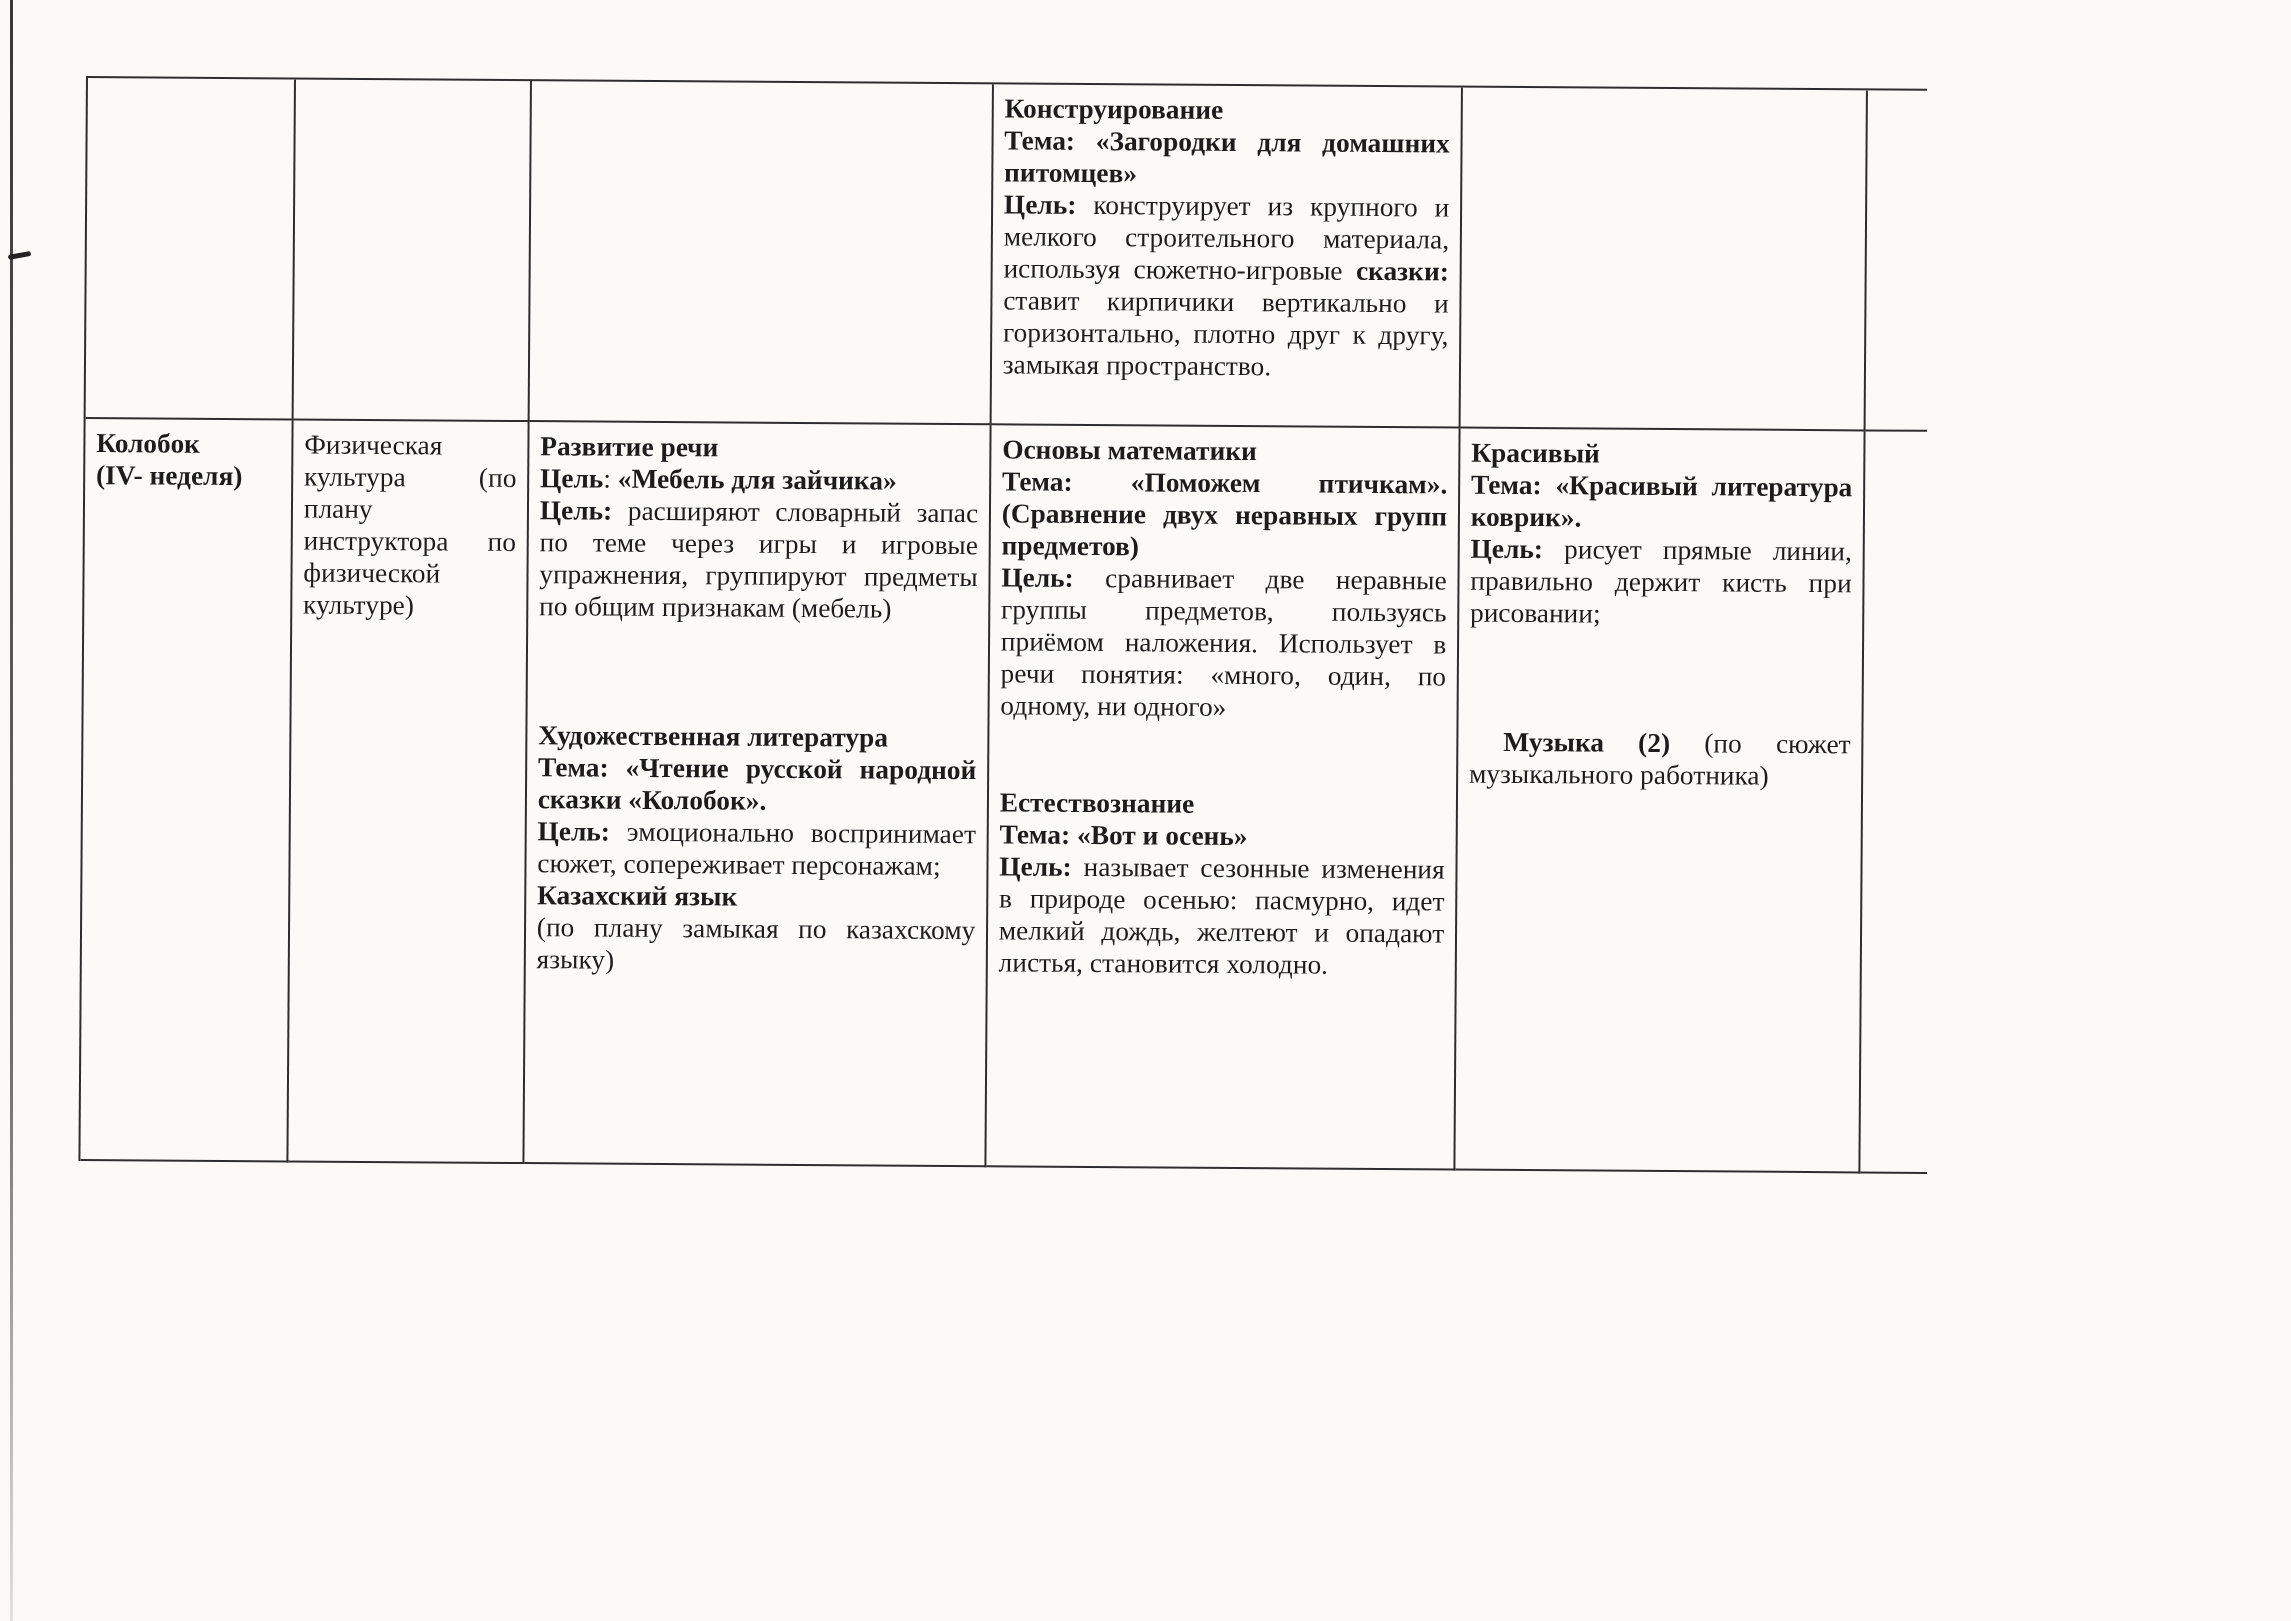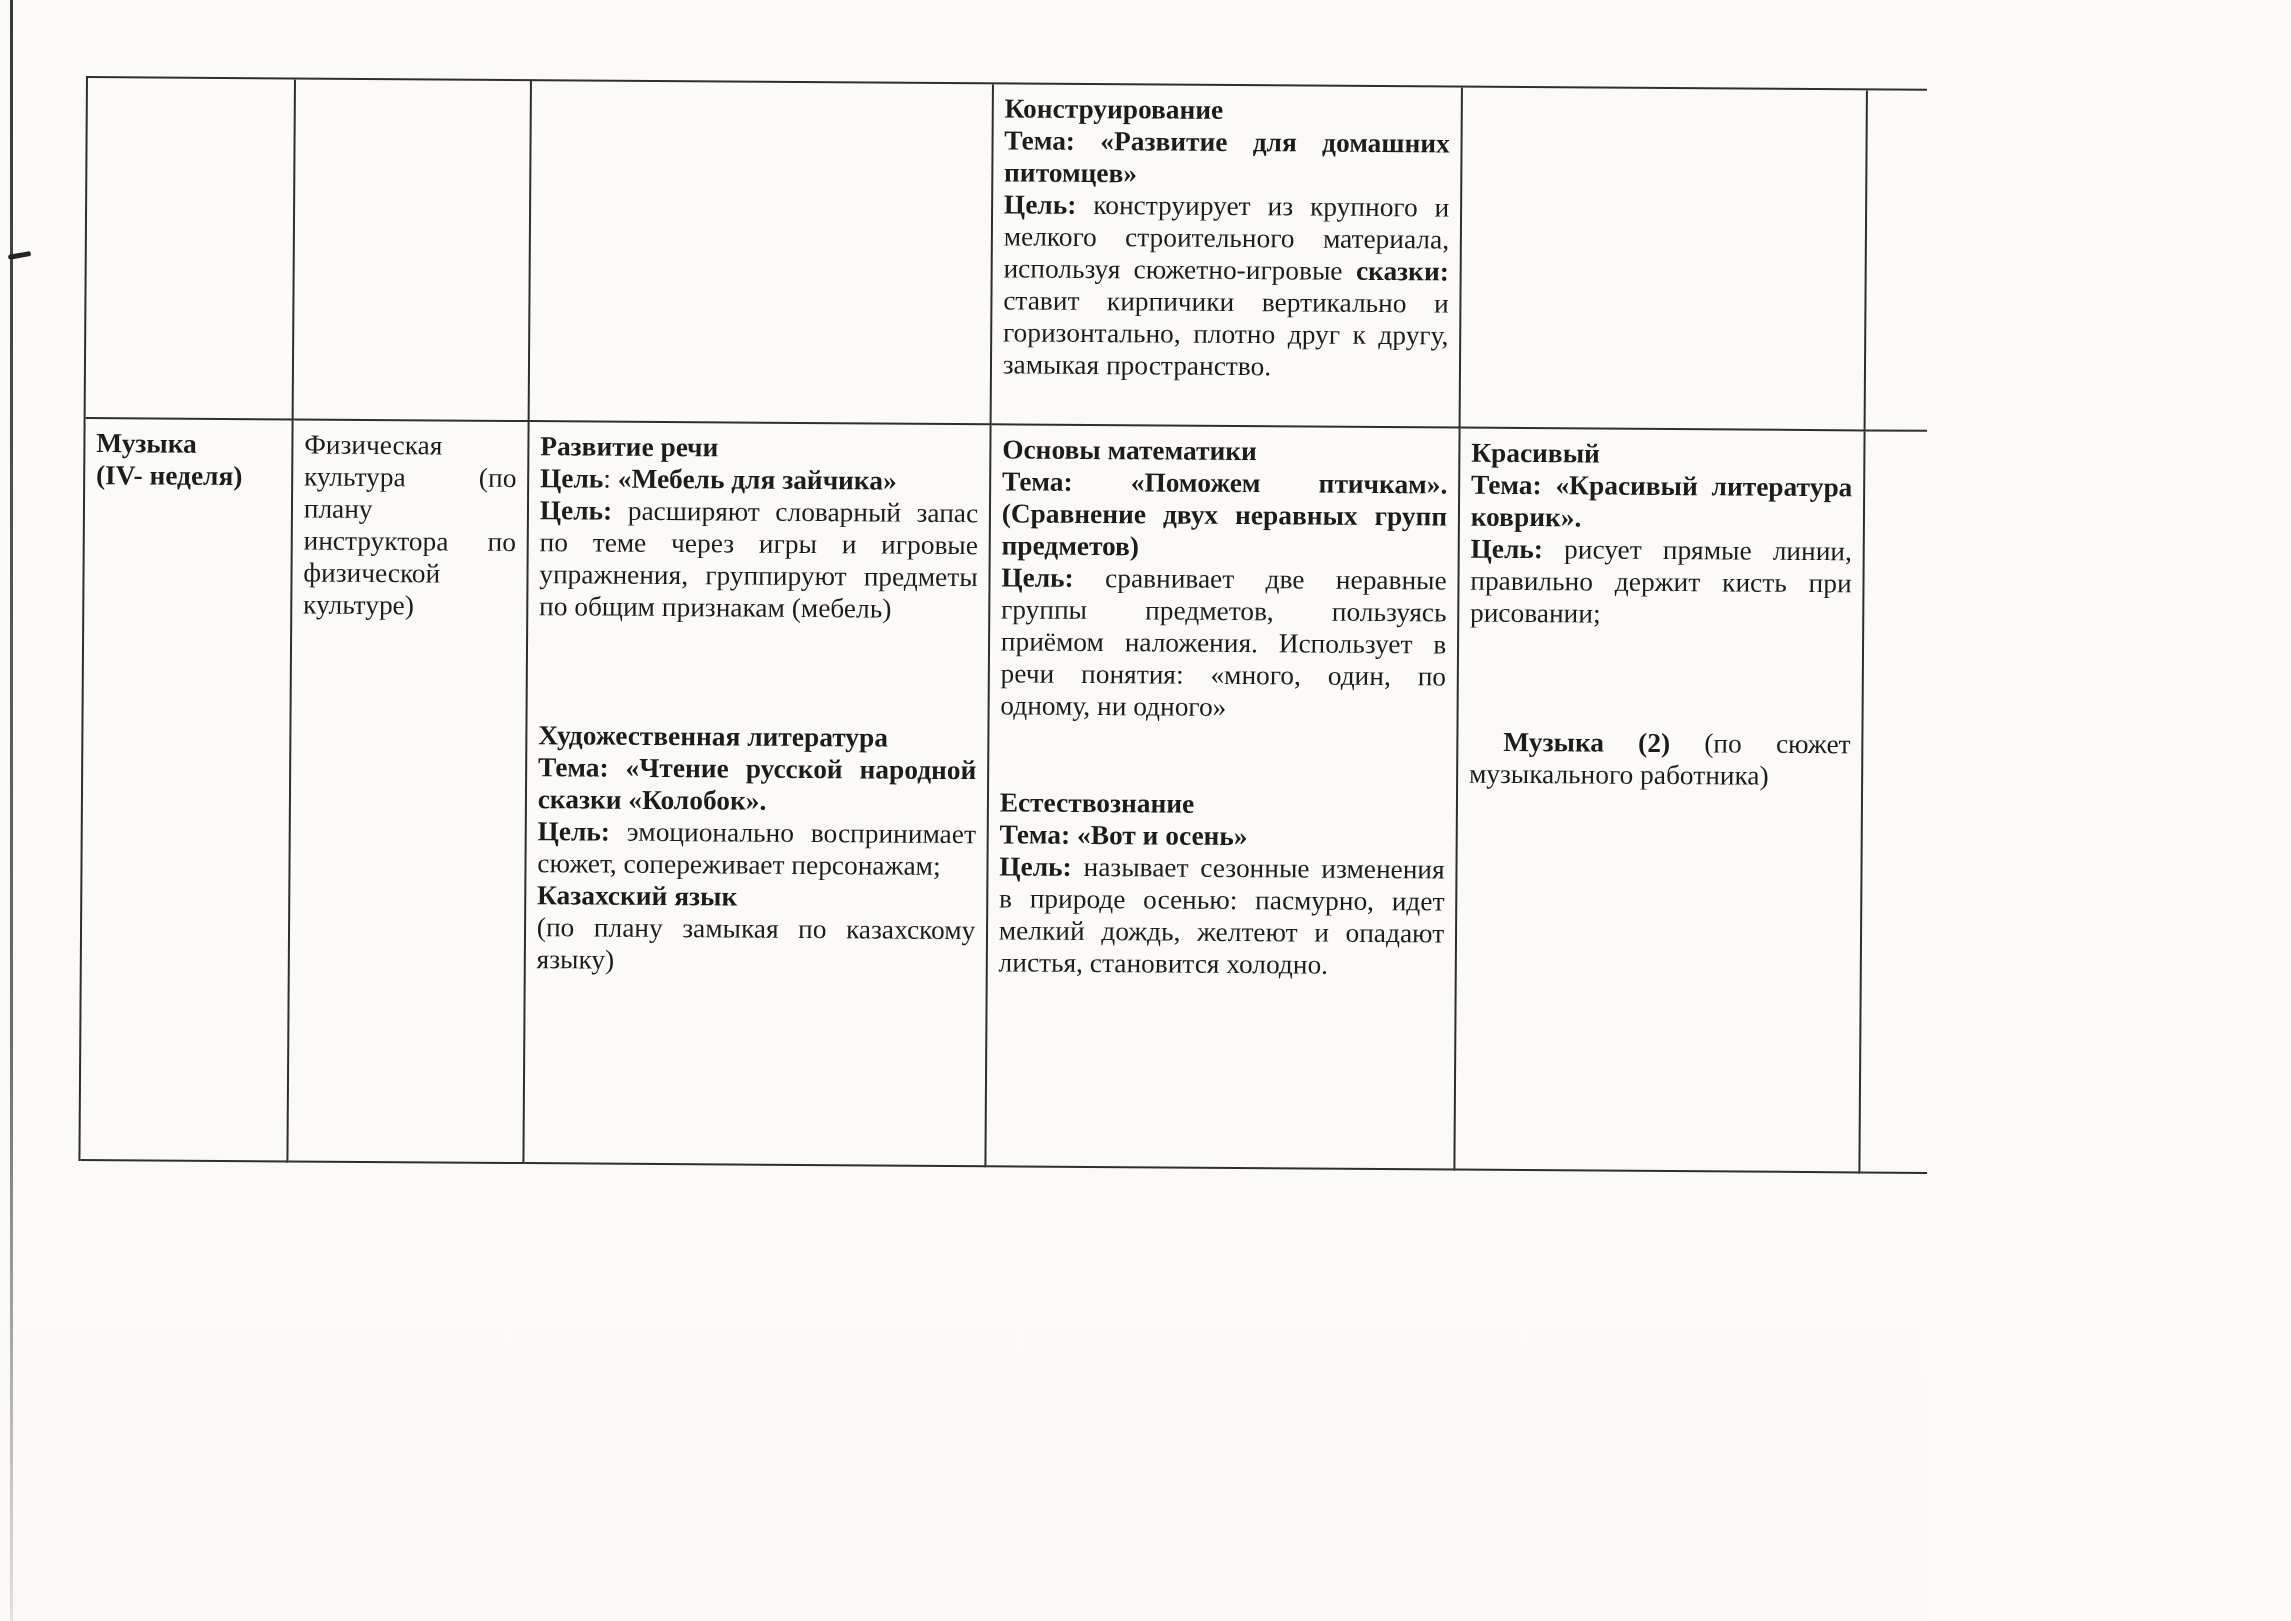--- a/index.html
+++ b/index.html
@@ -63,29 +63,29 @@
 <div class="page">
   <div class="scan-edge"></div>
   <div class="pen-tick"></div>
   <div class="stable">
       <div class="trow" style="height: 341px;">
         <div class="tcell" style="width: 208px;"></div>
         <div class="tcell" style="width: 236px;"></div>
         <div class="tcell" style="width: 462px;"></div>
         <div class="tcell" style="width: 469px;">
           <div class="para"><span class="b">Конструирование</span></div>
-          <div class="para"><span class="b">Тема: «Развитие для домашних питомцев»</span></div>
+          <div class="para"><span class="b">Тема: «Загородки для домашних питомцев»</span></div>
           <div class="para"><span class="b">Цель: </span><span>конструирует из крупного и мелкого строительного материала, используя сюжетно-игровые </span><span class="b">сказки: </span><span>ставит кирпичики вертикально и горизонтально, плотно друг к другу, замыкая пространство.</span></div>
         </div>
         <div class="tcell" style="width: 405px;"></div>
         <div class="tcell" style="width: 355px;"></div>
       </div>
       <div class="trow" style="height: 742px;">
         <div class="tcell" style="width: 208px;">
-          <div class="para"><span class="b">Музыка</span></div>
+          <div class="para"><span class="b">Колобок</span></div>
           <div class="para"><span class="b">(IV- неделя)</span></div>
         </div>
         <div class="tcell" style="width: 236px;">
           <div class="para"><span>Физическая культура (по плану инструктора по физической культуре)</span></div>
         </div>
         <div class="tcell" style="width: 462px;">
           <div class="para"><span class="b">Развитие речи</span></div>
           <div class="para"><span class="b">Цель</span><span>: </span><span class="b">«Мебель для зайчика»</span></div>
           <div class="para"><span class="b">Цель: </span><span>расширяют словарный запас по теме через игры и игровые упражнения, группируют предметы по общим признакам (мебель)</span></div>
           <div class="spacer" style="height: 97px;"></div>

